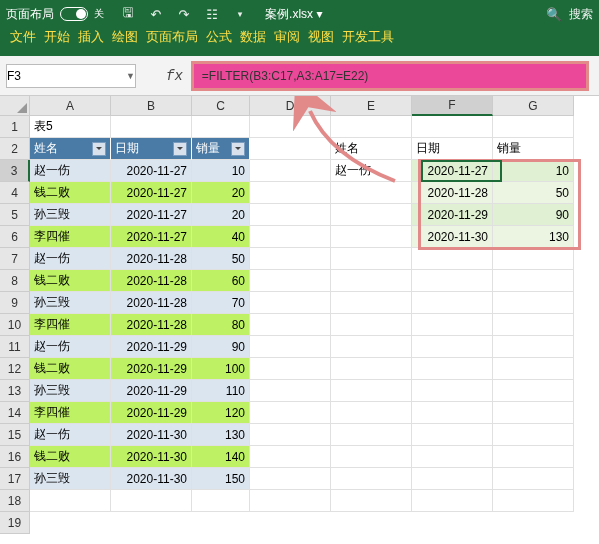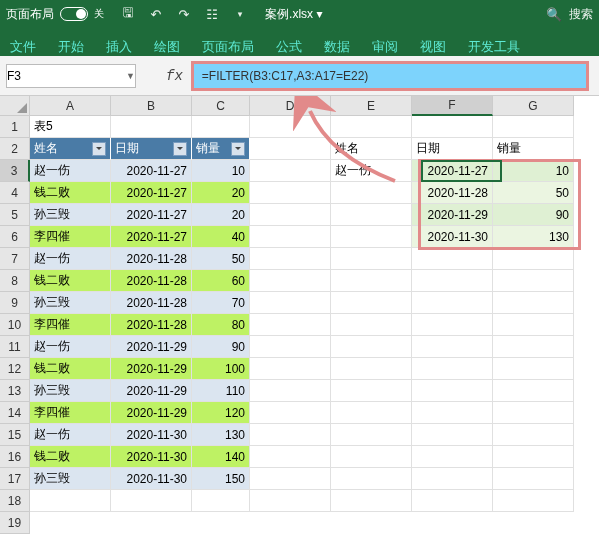--- a/index.html
+++ b/index.html
@@ -9,29 +9,29 @@
 .titlebar{height:28px;background:#1e6b3a;color:#fff;display:flex;align-items:center;padding:0 6px;gap:10px}
 .autosave{display:flex;align-items:center;gap:6px}
 .autosave-toggle{width:28px;height:14px;border:1px solid #fff;border-radius:7px;position:relative}
 .autosave-toggle::after{content:"";position:absolute;right:1px;top:1px;width:10px;height:10px;background:#fff;border-radius:50%}
 .qat{display:flex;gap:12px;align-items:center;margin-left:6px}
 .qat-icon{width:16px;height:16px;display:flex;align-items:center;justify-content:center;font-size:13px;opacity:.9}
 .title{margin-left:auto;margin-right:auto;position:absolute;left:50%;transform:translateX(-60%)}
 .search-area{margin-left:auto;display:flex;align-items:center;gap:6px;opacity:.9}
 
 
-.ribbon-tabs{height:28px;background:#1e6b3a;display:flex;align-items:flex-end;padding:0 10px;gap:22px;color:#5eead4}
+.ribbon-tabs{height:28px;background:#1e6b3a;display:flex;align-items:flex-start;padding:0 10px;gap:8px;color:#fde047}
 .ribbon-tab{font-size:13px;cursor:pointer}
 
 
 .fbar{height:40px;display:flex;align-items:center;border-bottom:1px solid #ccc;background:#f3f3f3}
 .namebox{width:130px;height:24px;margin-left:6px;background:#fff;border:1px solid #bbb;padding:0 0;display:flex;align-items:center;justify-content:space-between}
 .namebox .dd{color:#666;font-size:9px}
 .fx{margin-left:30px;font-style:italic;font-family:Liberation Mono, monospace;font-size:14px;color:#444}
-.formula-input{flex:1;height:30px;margin-left:8px;margin-right:10px;background:#7dd3fc;border:3px solid #e28a8a;padding:0 8px;display:flex;align-items:center;color:#333;font-size:13px}
+.formula-input{flex:1;height:30px;margin-left:8px;margin-right:10px;background:#ec4899;border:3px solid #e28a8a;padding:0 8px;display:flex;align-items:center;color:#333;font-size:13px}
 
 
 .grid-wrap{position:relative;height:calc(544px - 28px - 28px - 40px);overflow:hidden;background:#fff}
 .all-sel{position:absolute;left:0;top:0;width:30px;height:20px;border-right:1px solid #ccc;border-bottom:1px solid #ccc;background:#e6e6e6}
 .all-sel::after{content:"";position:absolute;right:2px;bottom:2px;border:5px solid transparent;border-right-color:#999;border-bottom-color:#999}
 .col-headers{position:absolute;left:30px;top:0;height:20px;display:flex}
 .ch{width:81px;height:20px;border-right:1px solid #ccc;border-bottom:1px solid #ccc;background:#e6e6e6;display:flex;align-items:center;justify-content:center;color:#333}
 .ch.wC{width:58px}
 .ch.sel{background:#d0d0d0;border-bottom:2px solid #1e6b3a}
 .row-headers{position:absolute;left:0;top:20px;width:30px}

